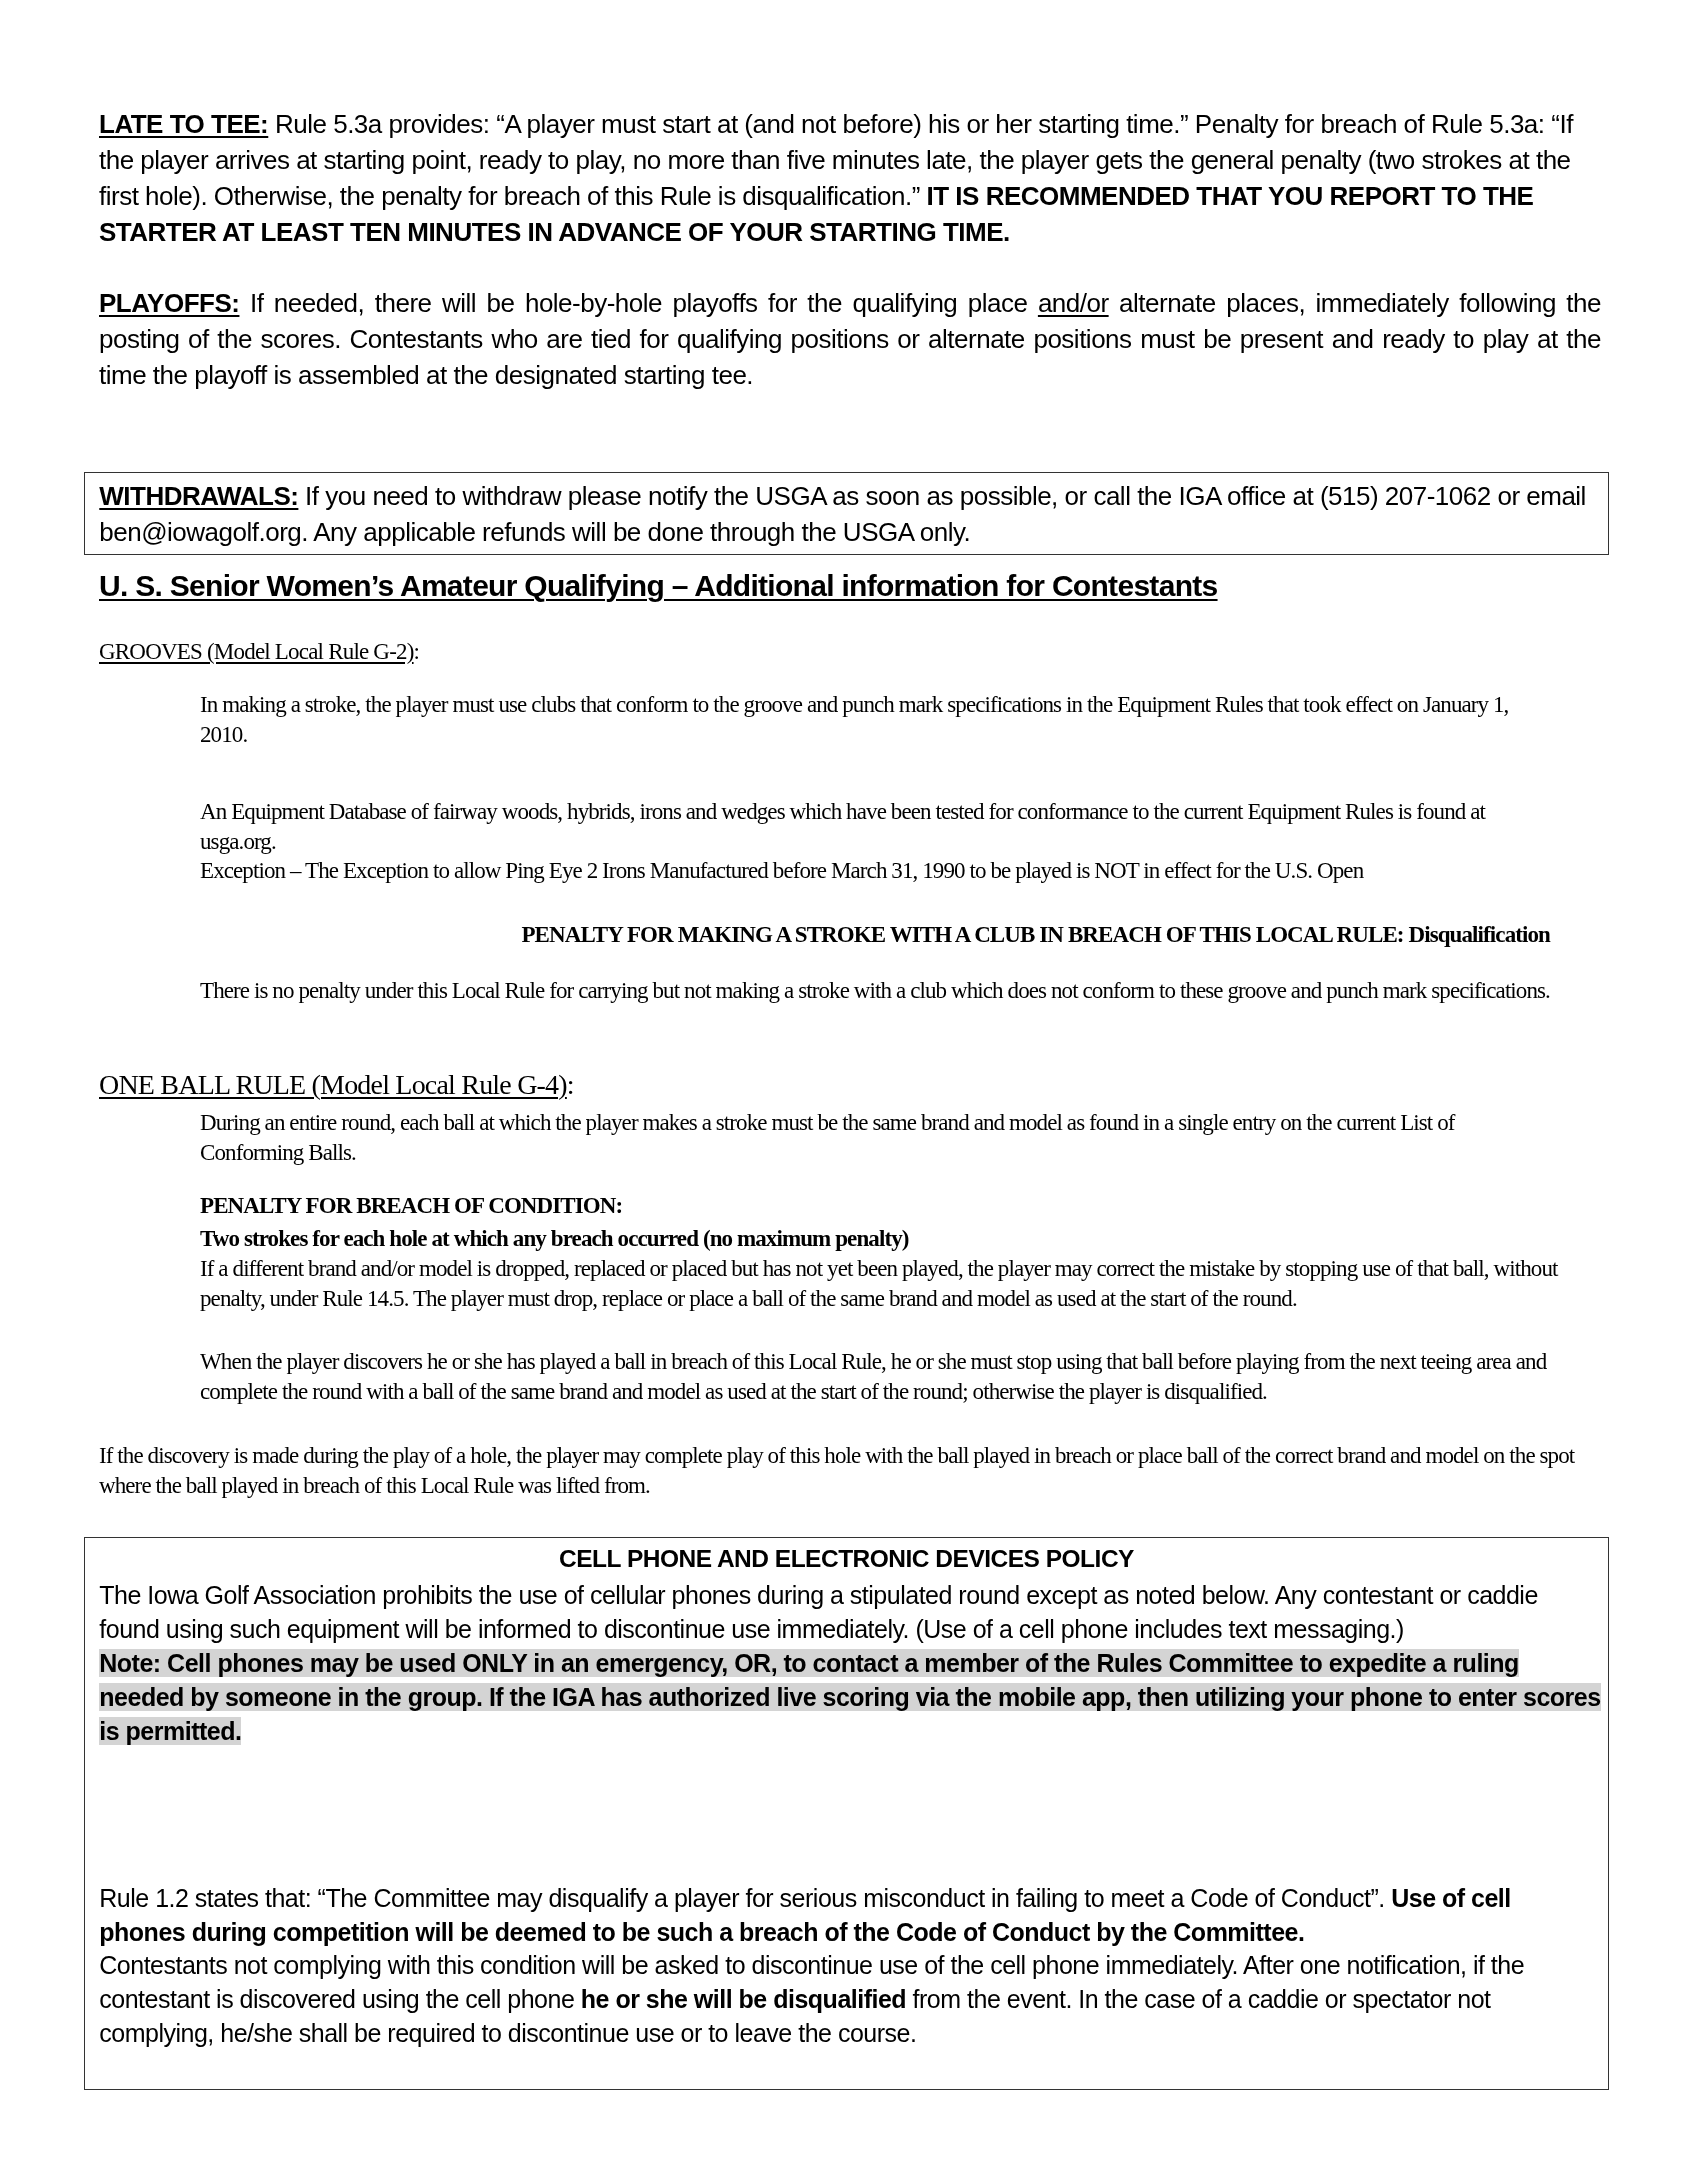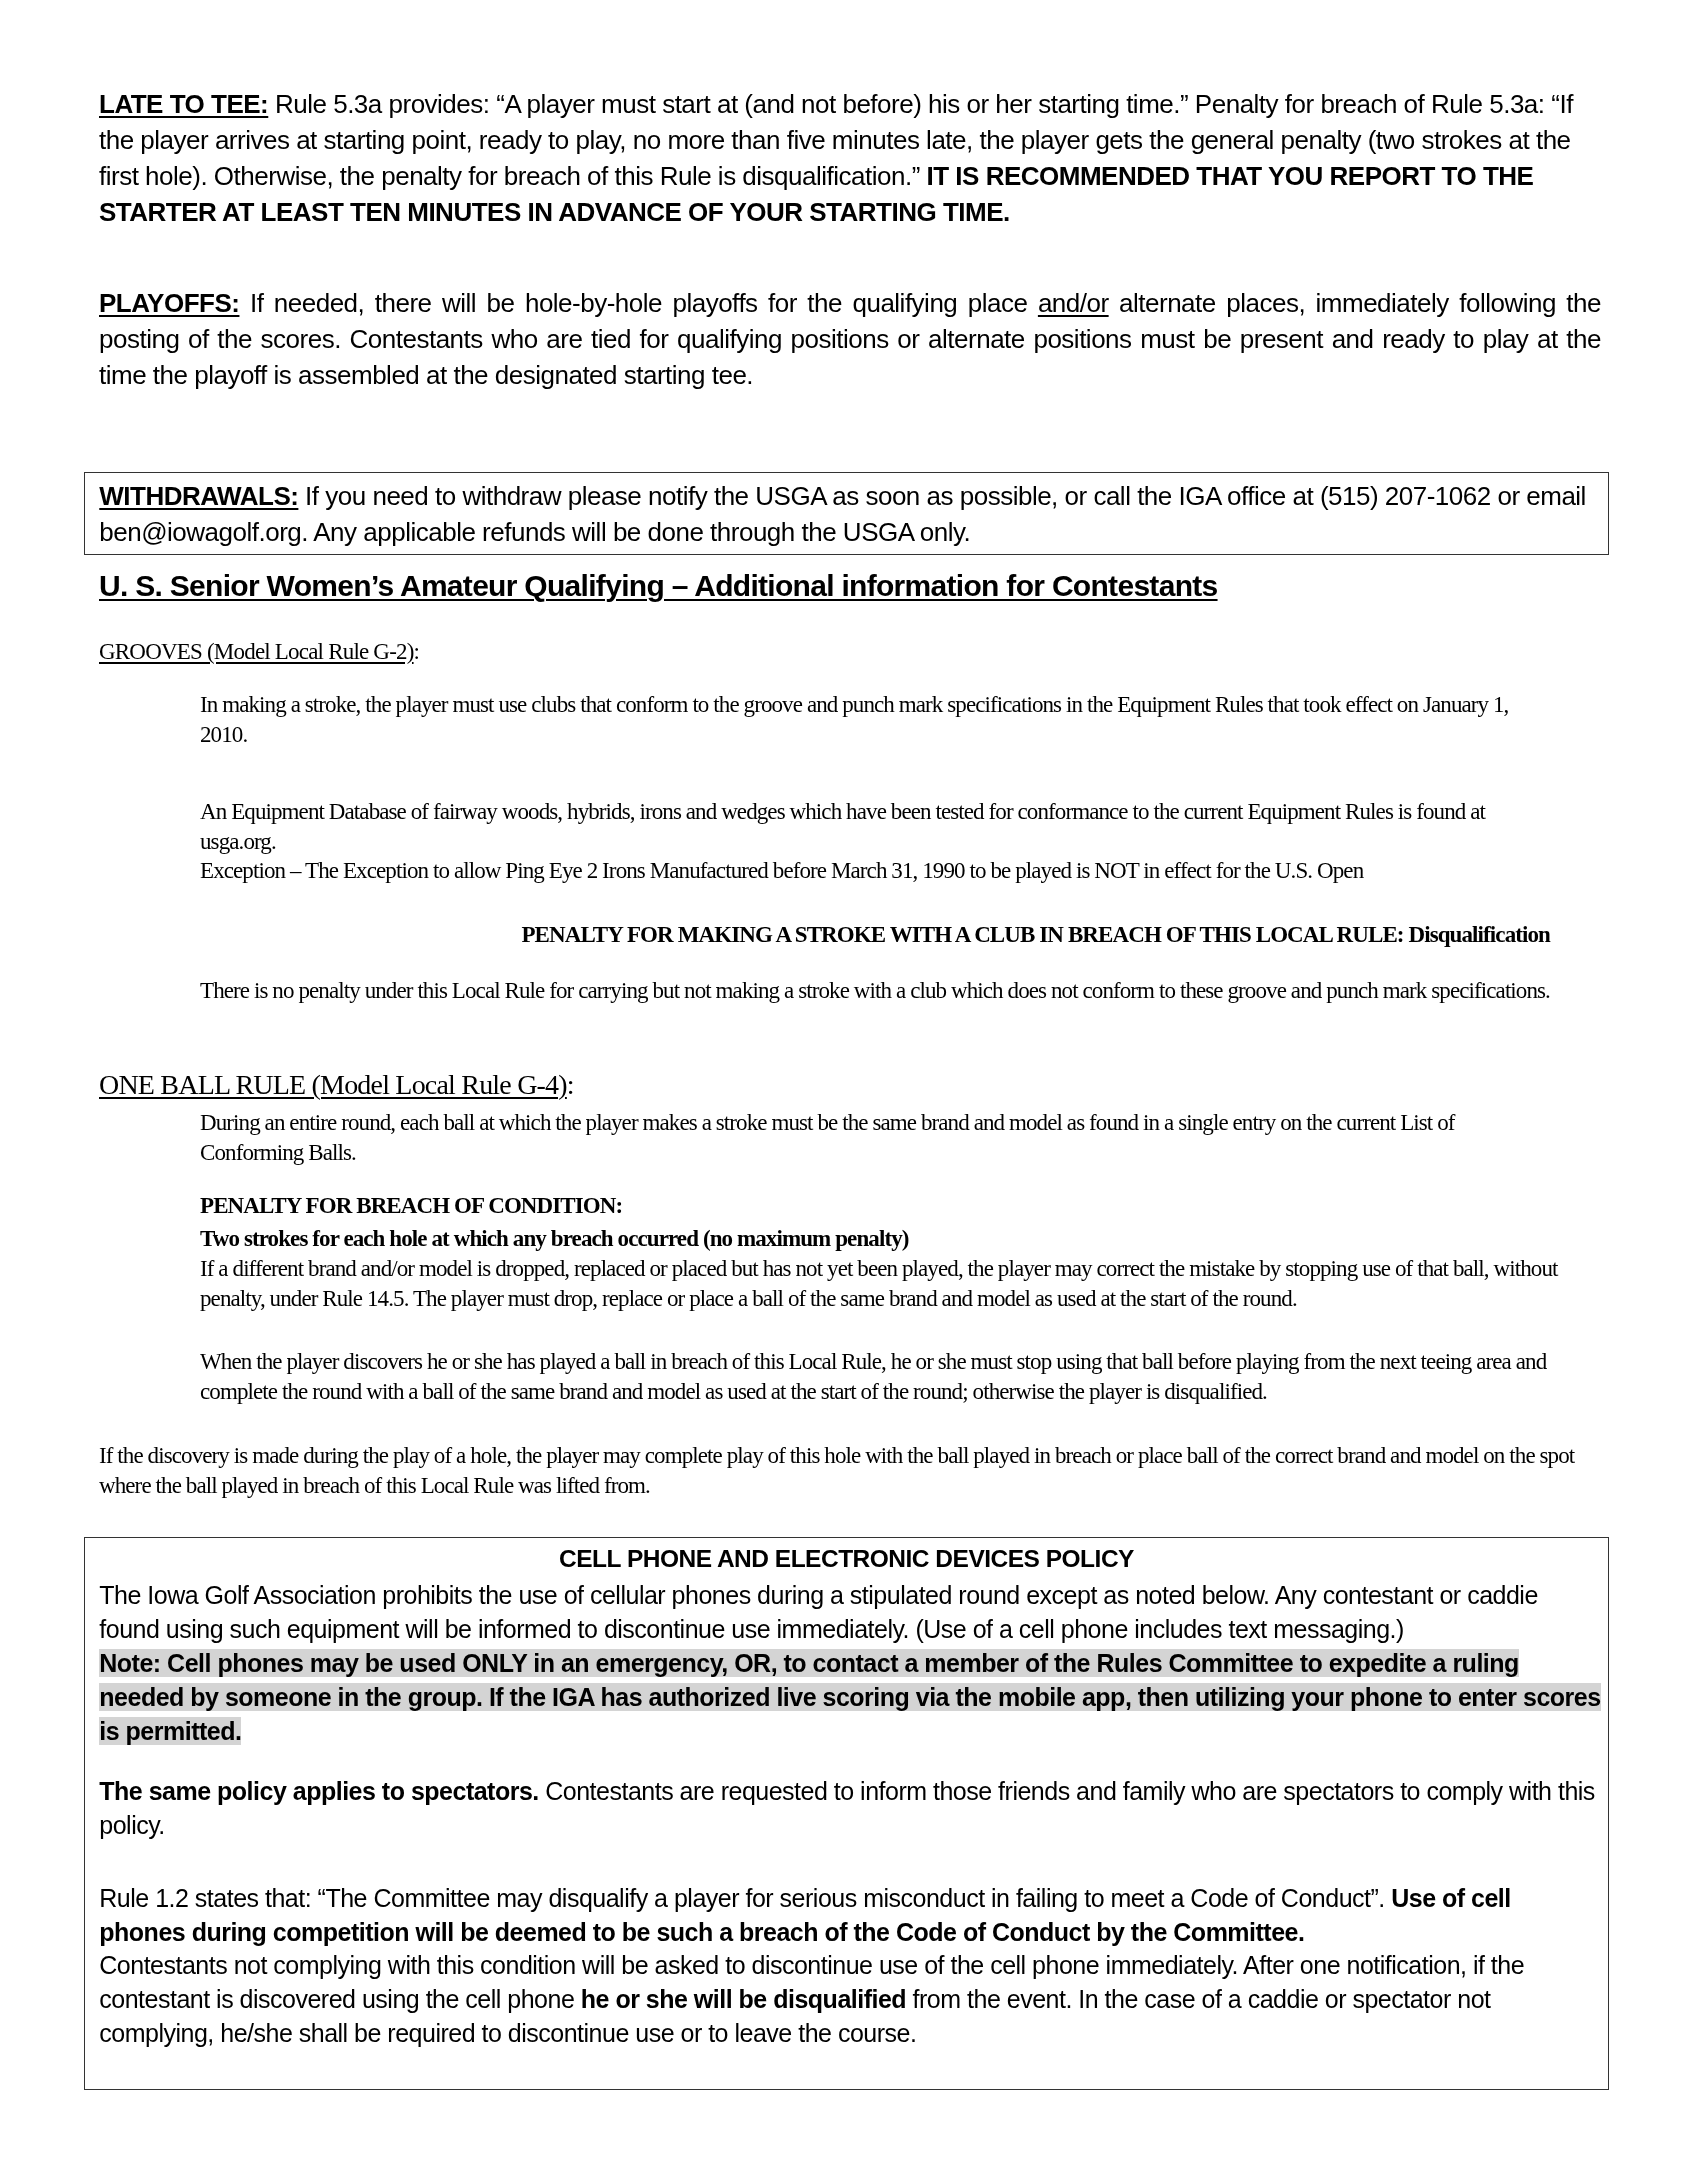--- a/index.html
+++ b/index.html
@@ -5,21 +5,21 @@
   html, body { margin: 0; padding: 0; background: #ffffff; }
   body { width: 1687px; height: 2183px; position: relative; overflow: hidden; color: #000; }
   .sans { font-family: "Liberation Sans", "DejaVu Sans", sans-serif; }
   .serif { font-family: "Liberation Serif", "DejaVu Serif", serif; }
   .abs { position: absolute; }
 
   .sec-sans { font-size: 26px; line-height: 36px; letter-spacing: -0.5px; }
   .sec-sans b { font-weight: bold; }
   .u { text-decoration: underline; text-decoration-thickness: 1.7px; text-underline-offset: 3.4px; }
 
-  #late { left: 99px; top: 86px; width: 1502px; }
+  #late { left: 99px; top: 106px; width: 1502px; }
   #playoffs { left: 99px; top: 285px; width: 1502px; text-align: justify; }
   #withdraw-box { left: 84px; top: 432px; width: 1525px; height: 83px; border: 1.7px solid #333; box-sizing: border-box; margin-top: 40px; }
   #withdraw { left: 14.3px; top: 5px; width: 1502px; }
 
   #heading { left: 99px; top: 569px; font-size: 30px; font-weight: bold; letter-spacing: -0.7px; }
   #grooves-title { left: 99px; top: 639px; font-size: 23px; letter-spacing: -0.8px; }
 
   .serif-body { font-size: 23px; line-height: 29.5px; letter-spacing: -0.9px; }
   .indent { left: 200px; width: 1350px; }
 
@@ -82,17 +82,16 @@
 <div id="ob-pen-h" class="abs serif serif-body indent">PENALTY FOR BREACH OF CONDITION:</div>
 <div id="ob-pen-sub" class="abs serif serif-body indent">Two strokes for each hole at which any breach occurred (no maximum penalty)</div>
 <div id="ob-p2" class="abs serif serif-body indent">If a different brand and/or model is dropped, replaced or placed but has not yet been played, the player may correct the mistake by stopping use of that ball, without penalty, under Rule 14.5.  The player must drop, replace or place a ball of the same brand and model as used at the start of the round.</div>
 <div id="ob-p3" class="abs serif serif-body indent">When the player discovers he or she has played a ball in breach of this Local Rule, he or she must stop using that ball before playing from the next teeing area and complete the round with a ball of the same brand and model as used at the start of the round; otherwise the player is disqualified.</div>
 <div id="ob-p4" class="abs serif serif-body">If the discovery is made during the play of a hole, the player may complete play of this hole with the ball played in breach or place ball of the correct brand and model on the spot where the ball played in breach of this Local Rule was lifted from.</div>
 
 <div id="cell-box" class="abs">
   <div id="cell-title" class="abs sans">CELL PHONE AND ELECTRONIC DEVICES POLICY</div>
   <div id="cell-p1" class="abs sans cell-text">The Iowa Golf Association prohibits the use of cellular phones during a stipulated round except as noted below.  Any contestant or caddie found using such equipment will be informed to discontinue use immediately.  (Use of a cell phone includes text messaging.)</div>
   <div id="cell-note" class="abs sans cell-text"><span style="background: rgb(212, 212, 212);">Note: Cell phones may be used ONLY in an emergency, OR, to contact a member of the Rules Committee to expedite a ruling needed by someone in the group. If the IGA has authorized live scoring via the mobile app, then utilizing your phone to enter scores is permitted.</span></div>
-  <div id="cell-p2" class="abs sans cell-text"><b>The same policy applies to spectators.</b><span>  Contestants are requested to inform those friends and family who are spectators to comply with this policy.</span></div>
   <div id="cell-p3" class="abs sans cell-text"><span>Rule 1.2 states that: “The Committee may disqualify a player for serious misconduct in failing to meet a Code of Conduct”.  </span><b>Use of cell phones during competition will be deemed to be such a breach of the Code of Conduct by the Committee.</b></div>
   <div id="cell-p4" class="abs sans cell-text"><span>Contestants not complying with this condition will be asked to discontinue use of the cell phone immediately.  After one notification, if the contestant is discovered using the cell phone </span><b>he or she will be disqualified</b><span> from the event.  In the case of a caddie or spectator not complying, he/she shall be required to discontinue use or to leave the course.</span></div>
 </div>
 
 
 </body></html>

